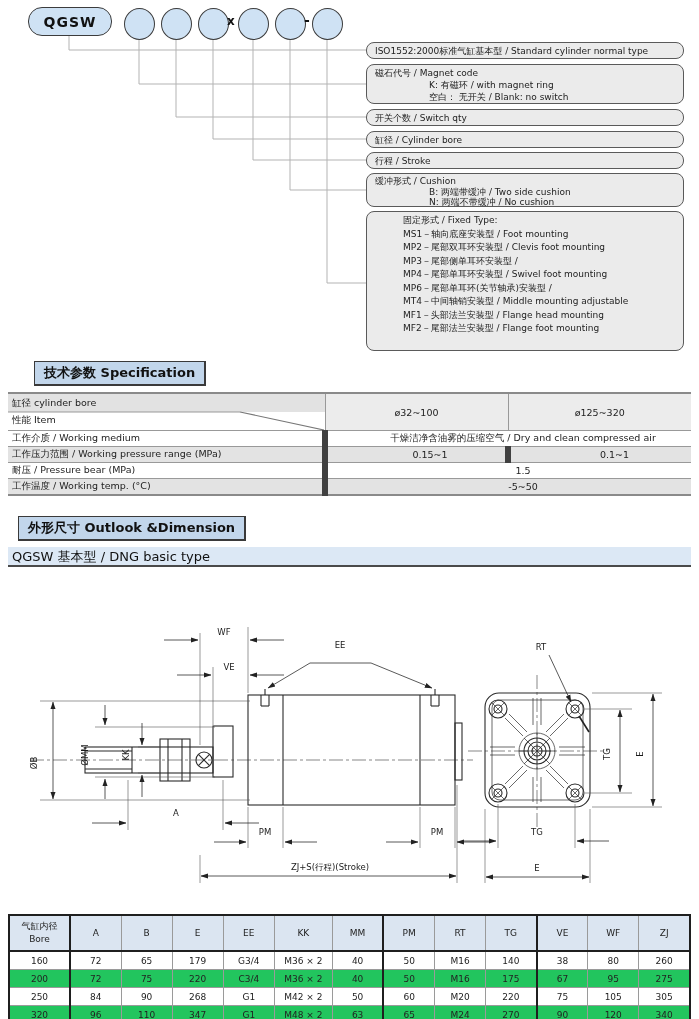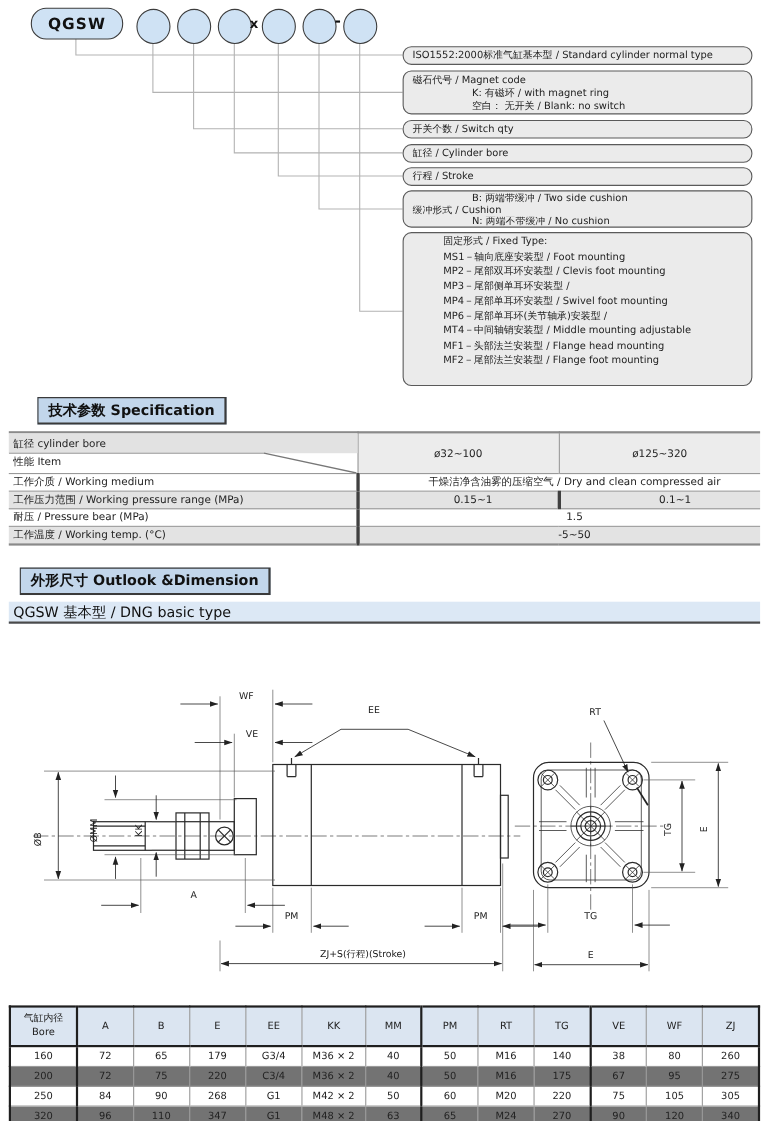--- a/index.html
+++ b/index.html
@@ -17,36 +17,36 @@
   .lbox .ind{padding-left:54px;}
   .lbox7 .ln{line-height:13.5px;padding-left:28px;}
 
   
   .sec-head{position:absolute;background:#c2d6eb;border:1px solid #3a3a3a;border-right-width:2px;border-bottom-width:2px;padding:2px 9px;font-size:13px;font-weight:bold;color:#111;white-space:nowrap;}
   .subtitle-bar{position:absolute;left:8px;top:547px;width:683px;height:20px;background:#dce8f5;border-bottom:2px solid #4a4a4a;box-sizing:border-box;font-size:13px;color:#111;padding:1px 4px;white-space:nowrap;}
 
   
   .spec-table{position:absolute;left:8px;top:392px;width:683px;border-collapse:collapse;table-layout:fixed;font-size:9.5px;color:#222;border-top:2px solid #8a8a8a;border-bottom:2px solid #8a8a8a;}
   .spec-table td{border-top:1px solid #999;padding:0 4px;height:15px;}
-  .spec-table td.val{text-align:center;border-left:3px solid #404040;padding-left:31px;}
+  .spec-table td.val{text-align:center;border-left:6px solid #404040;padding-left:31px;}
   .spec-table tr.alt td{background:#e3e3e3;}
   .corner{position:relative;height:36px !important;padding:0 !important;}
   .corner .ct{position:absolute;left:0;top:0;width:100%;height:18px;background:#e2e2e2;padding:3px 4px 0;box-sizing:border-box;}
   .corner .cb{position:absolute;left:0;bottom:0;width:100%;height:18px;padding:2px 4px 0;box-sizing:border-box;}
   .corner svg{position:absolute;left:0;top:0;}
   .spec-table td.hval{background:#ececec;text-align:center;border-left:1px solid #999;}
 
   
   .drawing{position:absolute;left:0;top:575px;width:699px;height:340px;}
 
   
   .dim-table{position:absolute;left:8px;top:914px;width:683px;border-collapse:collapse;table-layout:fixed;font-size:9px;color:#222;border:2px solid #1f1f1f;}
   .dim-table th{background:#dbe5f1;font-weight:normal;border-bottom:2px solid #1f1f1f;border-left:1px solid #9a9a9a;height:32px;line-height:13px;}
   .dim-table td{text-align:center;border-top:1px solid #9a9a9a;border-left:1px solid #9a9a9a;height:15px;}
-  .dim-table tr.alt td{background:#737373;}
+  .dim-table tr.alt td{background:#22c55e;}
   .dim-table .tl{border-left:2px solid #1f1f1f !important;}
   .dim-table th:first-child,.dim-table td:first-child{border-left:none;}
 </style>
 </head>
 <body>
 
 <div class="page">
 
   <div class="code-diagram">
     <svg class="conn-svg" viewBox="0 0 699 358">
@@ -84,22 +84,22 @@
     <div class="lbox" style="top:109px;height:17px">
       <div class="ln">开关个数 / Switch qty</div>
     </div>
     <div class="lbox" style="top:131px;height:17px">
       <div class="ln">缸径 / Cylinder bore</div>
     </div>
     <div class="lbox" style="top:152px;height:17px">
       <div class="ln">行程 / Stroke</div>
     </div>
     <div class="lbox" style="top:173px;height:34px;line-height:10.5px">
+      <div class="ln">缓冲形式 / Cushion</div>
       <div class="ln ind">B: 两端带缓冲 / Two side cushion</div>
-      <div class="ln">缓冲形式 / Cushion</div>
       <div class="ln ind">N: 两端不带缓冲 / No cushion</div>
     </div>
     <div class="lbox lbox7" style="top:211px;height:140px">
       <div class="ln">固定形式 / Fixed Type:</div>
       <div class="ln ind">MS1－轴向底座安装型 / Foot mounting</div>
       <div class="ln ind">MP2－尾部双耳环安装型 / Clevis foot mounting</div>
       <div class="ln ind">MP3－尾部侧单耳环安装型 /</div>
       <div class="ln ind">MP4－尾部单耳环安装型 / Swivel foot mounting</div>
       <div class="ln ind">MP6－尾部单耳环(关节轴承)安装型 /</div>
       <div class="ln ind">MT4－中间轴销安装型 / Middle mounting adjustable</div>

